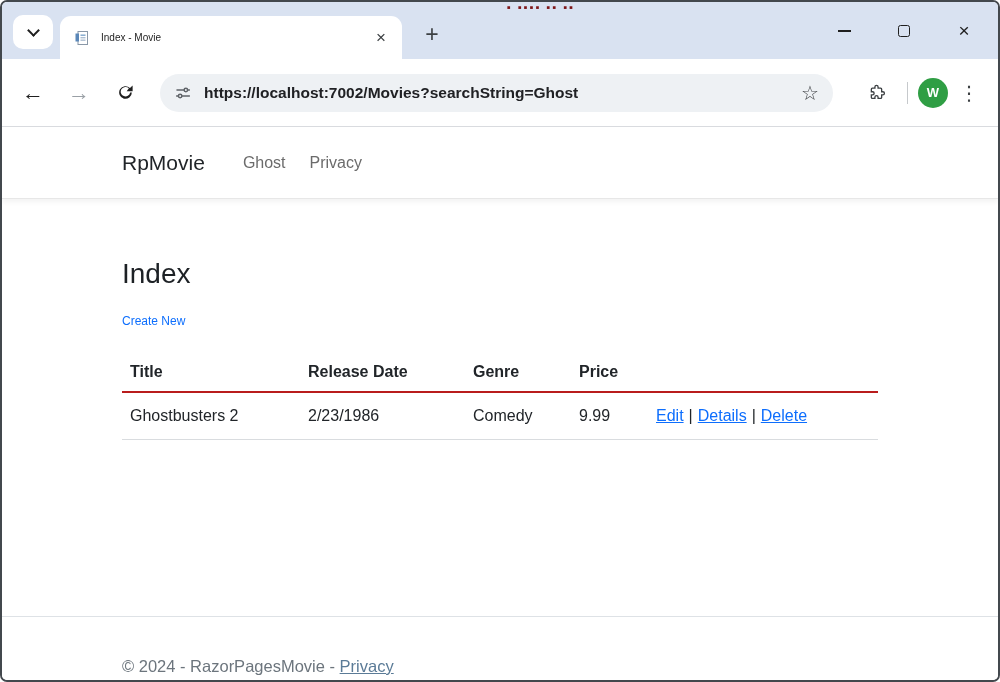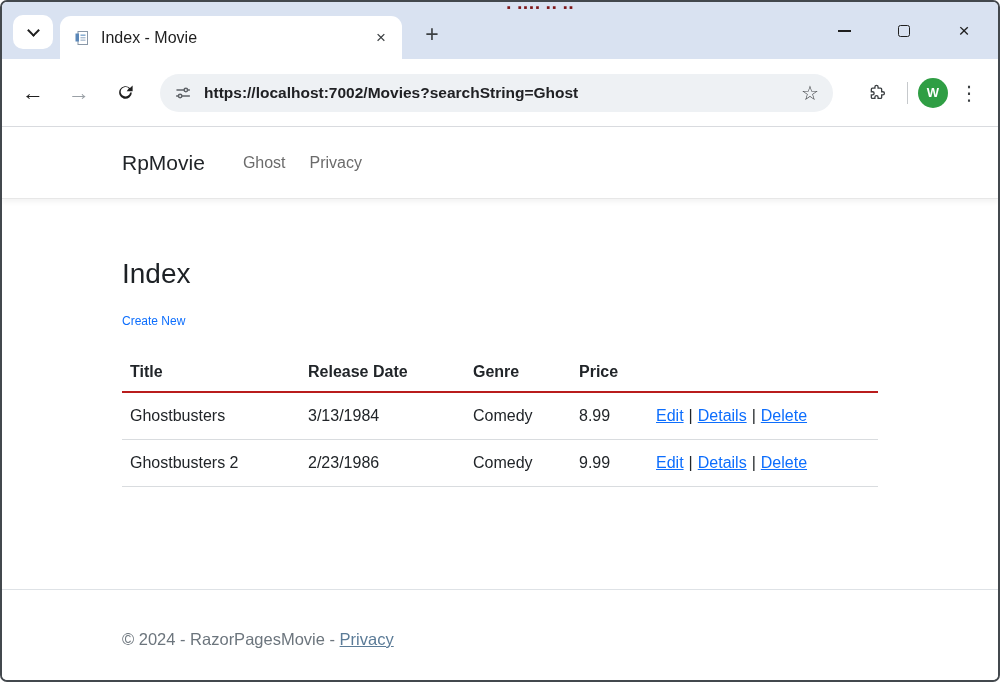--- a/index.html
+++ b/index.html
@@ -54,21 +54,21 @@
   .tab {
     position: absolute;
     left: 58px; top: 14px;
     width: 342px; height: 43px;
     background: #fff;
     border-radius: 11px 11px 0 0;
     display: flex; align-items: center;
     padding: 0 10px 0 14px;
   }
   .favicon { flex: none; margin-right: 11px; display: flex; }
-  .tab-title { flex: 1; font-size: 16px; color: #1f1f1f; white-space: nowrap; overflow: hidden; }
+  .tab-title { flex: 1; font-size: 10px; color: #1f1f1f; white-space: nowrap; overflow: hidden; }
   .tab-close {
     flex: none;
     width: 22px; height: 22px;
     border-radius: 50%;
     display: flex; align-items: center; justify-content: center;
     font-size: 17px; color: #3c4043; cursor: pointer;
   }
   .newtab {
     position: absolute;
     left: 413px; top: 15px;
@@ -197,21 +197,21 @@
   th.c-genre { width: 106px; }
   th.c-price { width: 77px;  }
   td a.action {
     color: #0d6efd;
     text-decoration: underline;
     cursor: pointer;
   }
   .act-sep { color: #212529; margin: 0 5px; }
   footer.site-footer {
     flex: none;
-    height: 91px;
+    height: 64px;
     border-top: 1px solid #dee2e6;
     padding: 40px 120px 0;
     color: #6c757d;
     font-size: 16.5px;
   }
   footer.site-footer a {
     color: #5b7b97;
     text-decoration: underline;
     cursor: pointer;
   }
@@ -301,29 +301,20 @@
           <tr>
             <th class="c-title">Title</th>
             <th class="c-date">Release Date</th>
             <th class="c-genre">Genre</th>
             <th class="c-price">Price</th>
             <th class="c-actions"></th>
           </tr>
         </thead>
         <tbody>
           <tr>
-            <td>Ghostbusters</td>
-            <td>3/13/1984</td>
-            <td>Comedy</td>
-            <td>8.99</td>
-            <td>
-              <a class="action">Edit</a><span class="act-sep">|</span><a class="action">Details</a><span class="act-sep">|</span><a class="action">Delete</a>
-            </td>
-          </tr>
-          <tr>
             <td>Ghostbusters 2</td>
             <td>2/23/1986</td>
             <td>Comedy</td>
             <td>9.99</td>
             <td>
               <a class="action">Edit</a><span class="act-sep">|</span><a class="action">Details</a><span class="act-sep">|</span><a class="action">Delete</a>
             </td>
           </tr>
         </tbody>
       </table>

